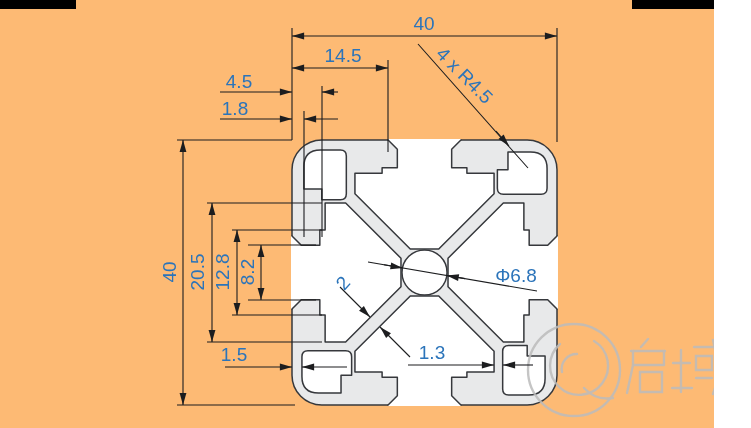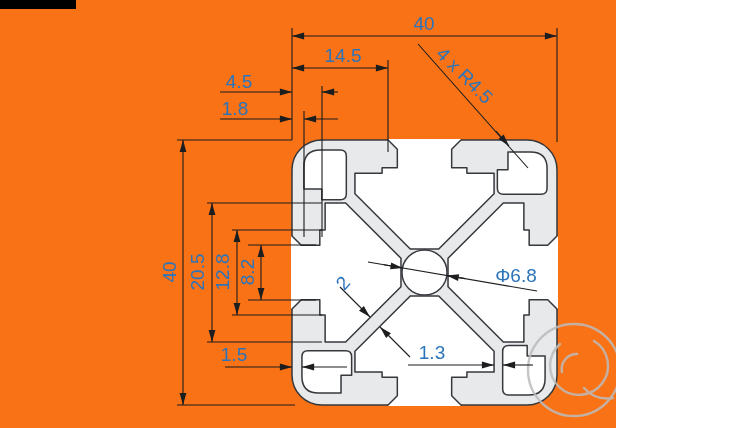--- a/index.html
+++ b/index.html
@@ -1,16 +1,16 @@
 <!DOCTYPE html>
 <html><head>
 <meta charset="utf-8">
 <style>
   html,body{margin:0;padding:0;background:#ffffff;}
-  .stage{position:relative;width:616px;height:428px;background:#f97316;overflow:hidden;
+  .stage{position:relative;width:714px;height:428px;background:#fdba74;overflow:hidden;
          font-family:"Liberation Sans", sans-serif;}
   svg{display:block}
   .dimtxt{font-family:"Liberation Sans", sans-serif;font-size:19px;}
 </style>
 </head>
 <body>
 
 <div class="stage">
 <svg width="751" height="428" viewBox="0 0 751 428">
   <defs>

